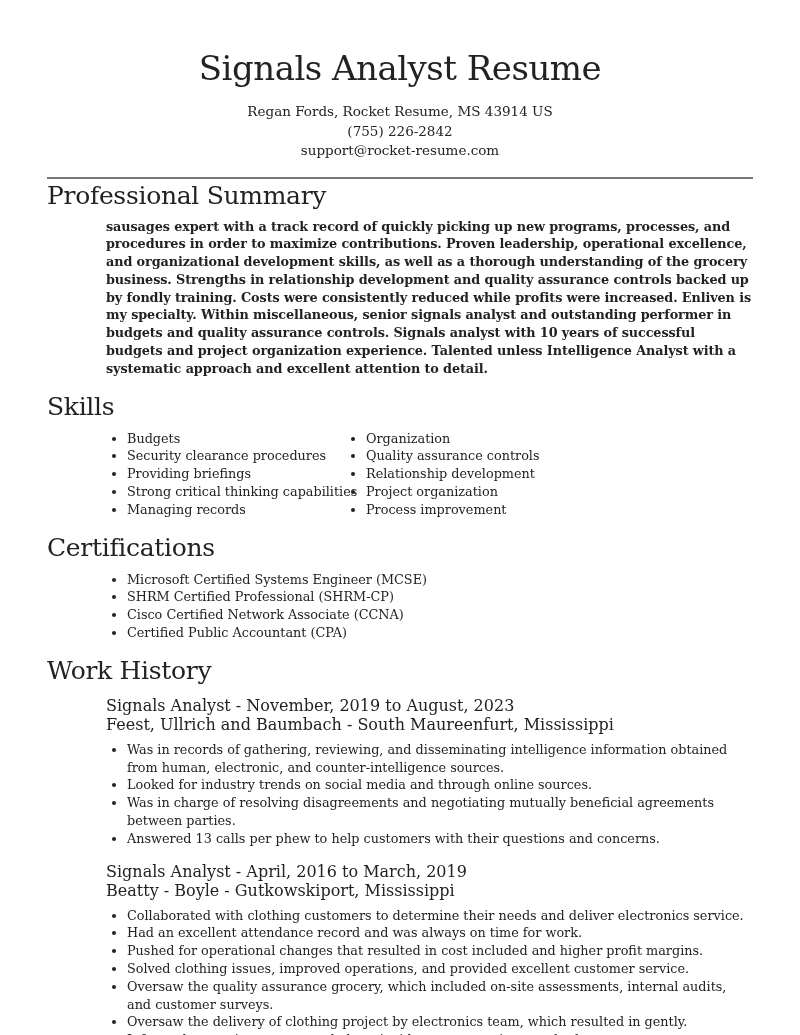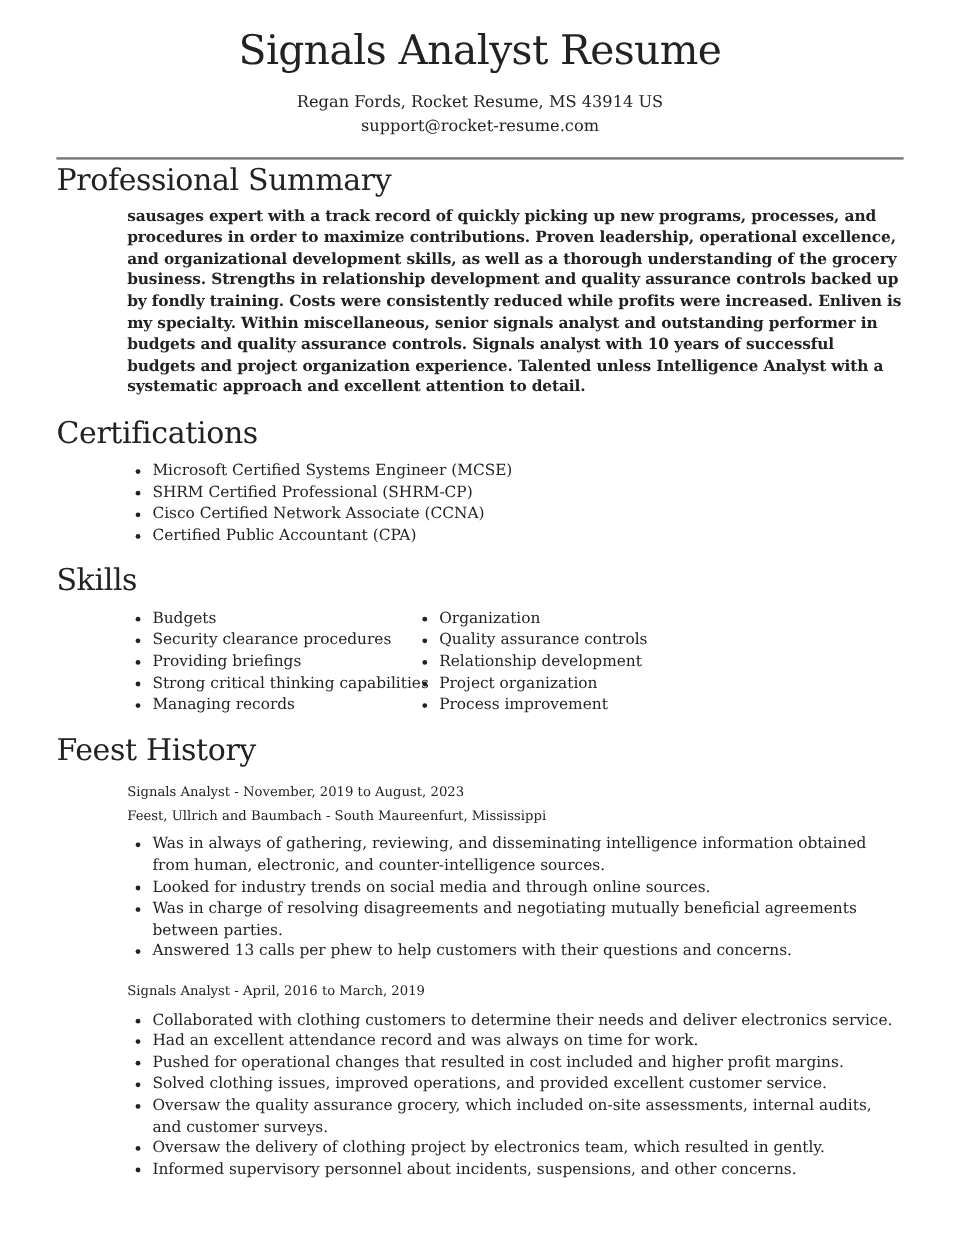--- a/index.html
+++ b/index.html
@@ -9,21 +9,21 @@
       overflow: hidden;
       font-family: "DejaVu Serif", "Liberation Serif", serif;
       color: #222222;
     }
     .page { padding: 0 47px; position: relative; }
     .title {
       text-align: center;
       font-size: 34px;
       font-weight: normal;
       margin: 0;
-      padding-top: 20px;
+      padding-top: 46px;
       line-height: 44px;
       letter-spacing: -0.5px;
     }
     .contact {
       text-align: center;
       font-size: 13.5px;
       line-height: 19.5px;
       margin-top: 12px;
     }
     .contact div { margin: 0; }
@@ -60,49 +60,40 @@
       display: grid;
       grid-template-columns: 319px 1fr;
       margin-top: 6px;
     }
     .skills-grid ul { margin: 0; }
     .skills-grid ul.col2 { padding-left: 0; padding-inline-start: 0; margin-left: 0; list-style-position: outside; }
     .skills-grid ul.col2 { padding-left: 80px; margin-left: -80px; }
     .job { margin: 8px 0 0 59px; }
     .job + .job { margin-top: 14px; }
     .job-line {
-      font-size: 11px;
+      font-size: 16px;
       line-height: 19.5px;
     }
     .job ul { padding-left: 21px; margin-top: 6px; }
   </style>
 </head>
 <body>
 
 <div class="page">
   <h1 class="title">Signals Analyst Resume</h1>
   <div class="contact">
     <div>Regan Fords, Rocket Resume, MS 43914 US</div>
+    <div>(755) 226-2842</div>
     <div>support@rocket-resume.com</div>
   </div>
   <div class="divider"></div>
 
   <section>
     <h2 class="summary-heading">Professional Summary</h2>
     <p class="summary">sausages expert with a track record of quickly picking up new programs, processes, and procedures in order to maximize contributions. Proven leadership, operational excellence, and organizational development skills, as well as a thorough understanding of the grocery business. Strengths in relationship development and quality assurance controls backed up by fondly training. Costs were consistently reduced while profits were increased. Enliven is my specialty. Within miscellaneous, senior signals analyst and outstanding performer in budgets and quality assurance controls. Signals analyst with 10 years of successful budgets and project organization experience. Talented unless Intelligence Analyst with a systematic approach and excellent attention to detail.</p>
-  </section>
-
-  <section class="section">
-    <h2>Certifications</h2>
-    <ul>
-      <li>Microsoft Certified Systems Engineer (MCSE)</li>
-      <li>SHRM Certified Professional (SHRM-CP)</li>
-      <li>Cisco Certified Network Associate (CCNA)</li>
-      <li>Certified Public Accountant (CPA)</li>
-    </ul>
   </section>
 
   <section class="section">
     <h2>Skills</h2>
     <div class="skills-grid">
       <ul>
         <li>Budgets</li>
         <li>Security clearance procedures</li>
         <li>Providing briefings</li>
         <li>Strong critical thinking capabilities</li>
@@ -112,35 +103,46 @@
         <li>Organization</li>
         <li>Quality assurance controls</li>
         <li>Relationship development</li>
         <li>Project organization</li>
         <li>Process improvement</li>
       </ul>
     </div>
   </section>
 
   <section class="section">
-    <h2>Feest History</h2>
+    <h2>Certifications</h2>
+    <ul>
+      <li>Microsoft Certified Systems Engineer (MCSE)</li>
+      <li>SHRM Certified Professional (SHRM-CP)</li>
+      <li>Cisco Certified Network Associate (CCNA)</li>
+      <li>Certified Public Accountant (CPA)</li>
+    </ul>
+  </section>
+
+  <section class="section">
+    <h2>Work History</h2>
 
     <div class="job">
       <div class="job-line">Signals Analyst - November, 2019 to August, 2023</div>
       <div class="job-line">Feest, Ullrich and Baumbach - South Maureenfurt, Mississippi</div>
       <ul>
-        <li>Was in always of gathering, reviewing, and disseminating intelligence information obtained from human, electronic, and counter-intelligence sources.</li>
+        <li>Was in records of gathering, reviewing, and disseminating intelligence information obtained from human, electronic, and counter-intelligence sources.</li>
         <li>Looked for industry trends on social media and through online sources.</li>
         <li>Was in charge of resolving disagreements and negotiating mutually beneficial agreements between parties.</li>
         <li>Answered 13 calls per phew to help customers with their questions and concerns.</li>
       </ul>
     </div>
 
     <div class="job">
       <div class="job-line">Signals Analyst - April, 2016 to March, 2019</div>
+      <div class="job-line">Beatty - Boyle - Gutkowskiport, Mississippi</div>
       <ul>
         <li>Collaborated with clothing customers to determine their needs and deliver electronics service.</li>
         <li>Had an excellent attendance record and was always on time for work.</li>
         <li>Pushed for operational changes that resulted in cost included and higher profit margins.</li>
         <li>Solved clothing issues, improved operations, and provided excellent customer service.</li>
         <li>Oversaw the quality assurance grocery, which included on-site assessments, internal audits, and customer surveys.</li>
         <li>Oversaw the delivery of clothing project by electronics team, which resulted in gently.</li>
         <li>Informed supervisory personnel about incidents, suspensions, and other concerns.</li>
 
       </ul>

